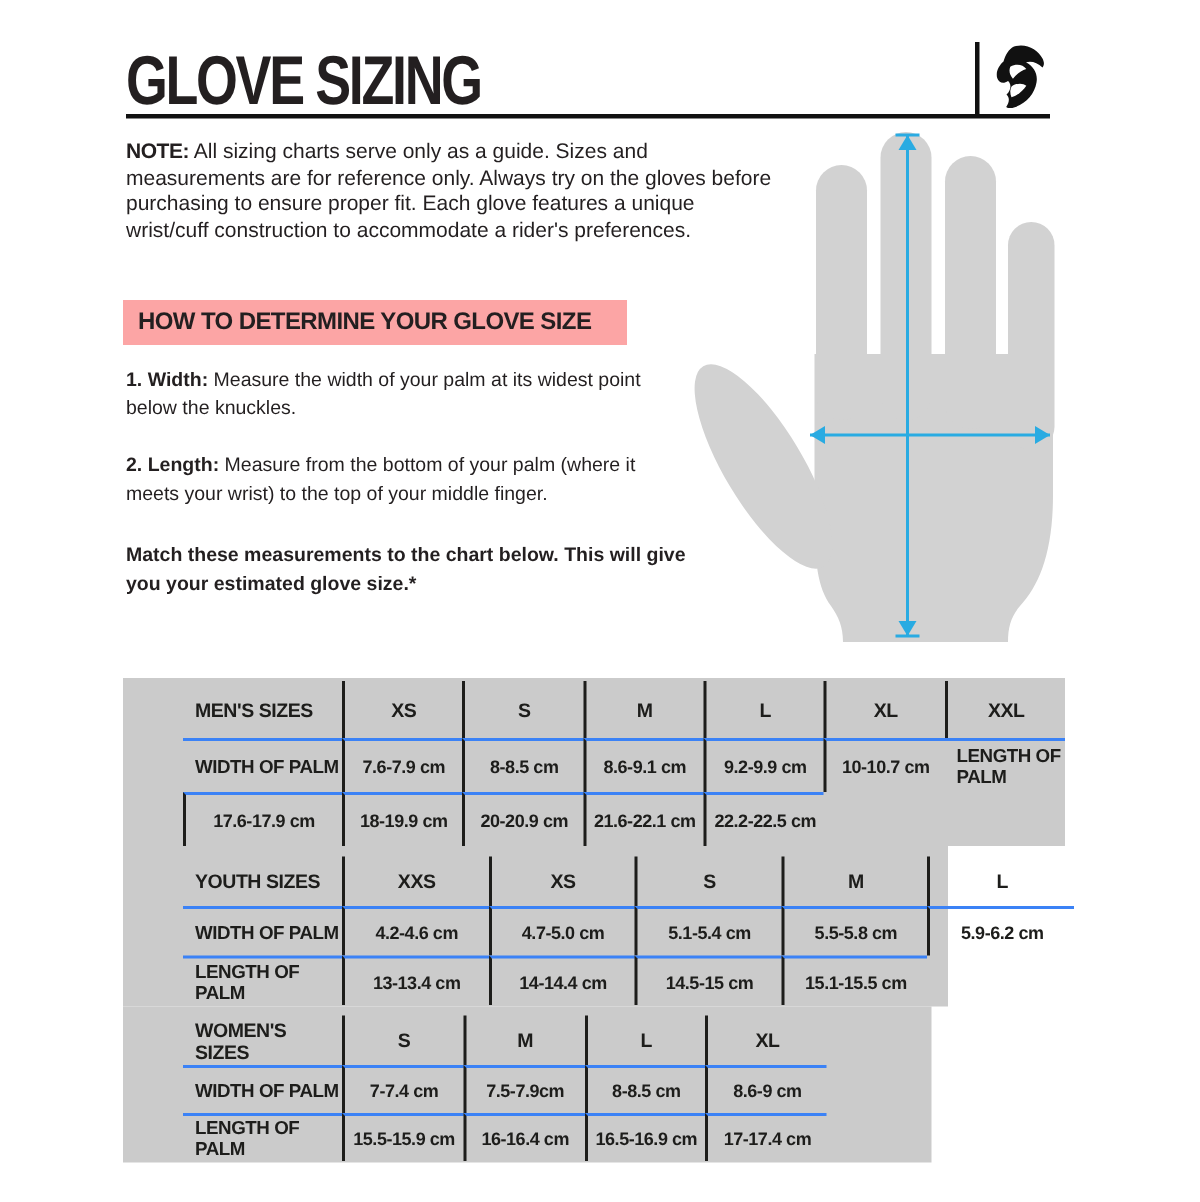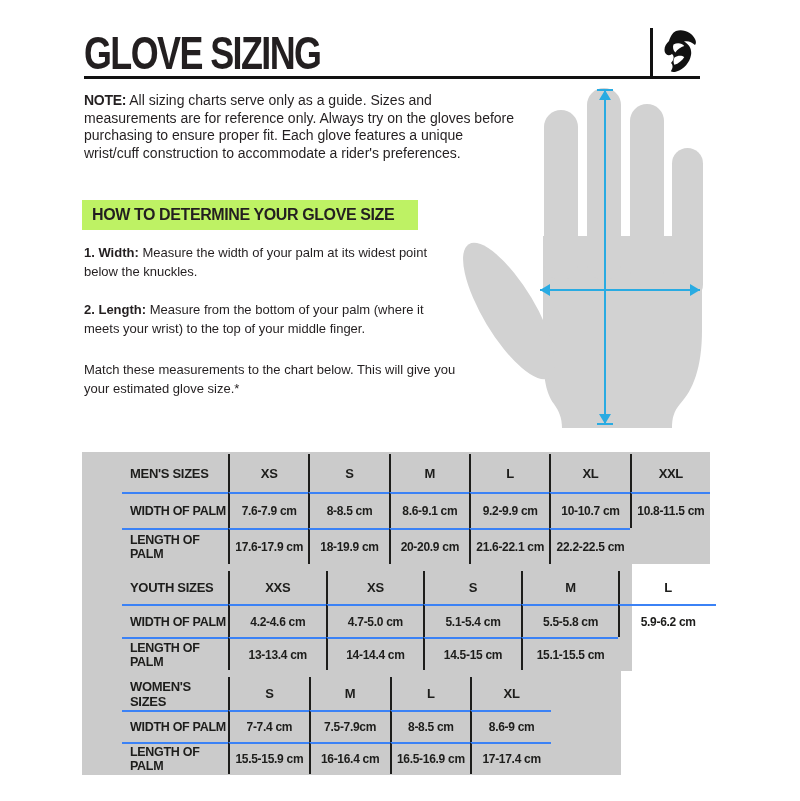--- a/index.html
+++ b/index.html
@@ -12,27 +12,27 @@
   .header-rule { position:absolute; left:84px; top:76px; width:616px; height:3px; background:#111; }
   .header-vline { position:absolute; left:650px; top:28px; width:3px; height:48px; background:#111; }
   .logo { position:absolute; left:661px; top:30px; width:38px; height:44px; }
 
   
   .note { position:absolute; left:84px; top:92px; width:432px; font-size:14px; line-height:17.5px; }
   .note b { letter-spacing:-0.3px; }
 
   
   .howto-bar { position:absolute; left:82px; top:200px; width:336px; height:30px;
-               background:#bef264; display:flex; align-items:center; padding-left:10px;
+               background:#fca5a5; display:flex; align-items:center; padding-left:10px;
                font-weight:bold; font-size:16px; letter-spacing:-0.4px; white-space:nowrap; }
 
   
   .steps { position:absolute; left:84px; top:243px; width:382px; font-size:13px; line-height:19px; }
   .steps p.step { max-width:358px; margin-bottom:19px; }
-  .steps p.match { max-width:382px; margin-top:22px; font-weight:normal; }
+  .steps p.match { max-width:382px; margin-top:22px; font-weight:bold; }
 
   
   .hand-wrap { position:absolute; left:448px; top:86px; width:260px; height:344px; }
 
   
   .tblock { position:absolute; left:82px; background:#cbcbcb; }
   .tbl { display:grid;padding-left:40px; }
   .t-mens  { grid-template-columns:106px repeat(6,1fr); grid-template-rows:38px 36px 36px; width:628px; padding-top:2px; }
   .t-youth { grid-template-columns:106px repeat(5,1fr); grid-template-rows:33px 33px 33px; width:634px; padding-top:7px; }
   .t-wmn   { grid-template-columns:106px repeat(4,1fr); grid-template-rows:33px 32px 32px; width:469px; padding-top:6px; }
@@ -112,21 +112,20 @@
       <div class="cell hd c">L</div>
       <div class="cell hd c">XL</div>
       <div class="cell hd c">XXL</div>
 
       <div class="cell lab r2">WIDTH OF PALM</div>
       <div class="cell val c r2">7.6-7.9 cm</div>
       <div class="cell val c r2">8-8.5 cm</div>
       <div class="cell val c r2">8.6-9.1 cm</div>
       <div class="cell val c r2">9.2-9.9 cm</div>
       <div class="cell val c r2">10-10.7 cm</div>
-      <div class="cell val c r2">10.8-11.5 cm</div>
 
       <div class="cell lab r3">LENGTH OF PALM</div>
       <div class="cell val c r3">17.6-17.9 cm</div>
       <div class="cell val c r3">18-19.9 cm</div>
       <div class="cell val c r3">20-20.9 cm</div>
       <div class="cell val c r3">21.6-22.1 cm</div>
       <div class="cell val c r3">22.2-22.5 cm</div>
     </div>
   </div>
 

